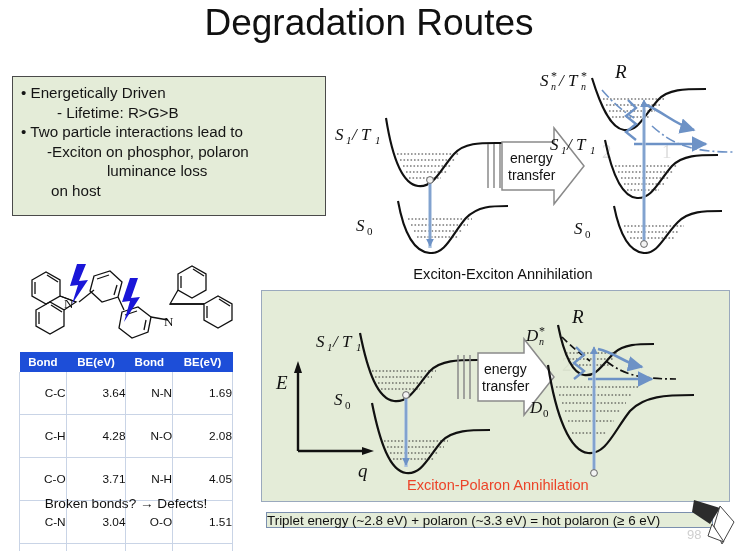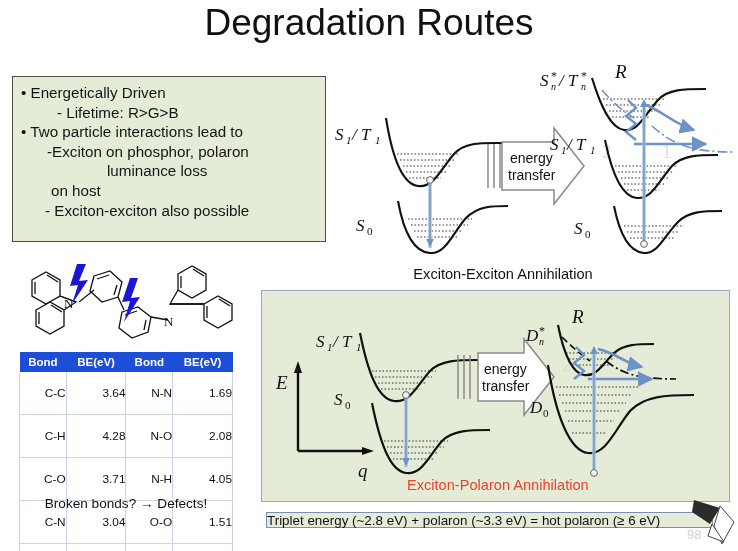--- a/index.html
+++ b/index.html
@@ -17,21 +17,21 @@
     position:absolute;left:0;top:2px;width:738px;
     text-align:center;
     font-size:37px;
     font-family:"Liberation Sans", sans-serif;
     color:#111;
     letter-spacing:0px;
   }
 
   
   #bullet-box{
-    position:absolute;left:12px;top:76px;width:314px;height:166px;
+    position:absolute;left:12px;top:76px;width:314px;height:140px;
     background:#e4ecd8;
     border:1.5px solid #4a4a4a;
     box-sizing:border-box;
     padding:6px 6px 0 8px;
   }
   #bullet-box .line{
     font-size:15.2px;
     color:#151515;
     line-height:19.6px;
     white-space:nowrap;
@@ -124,21 +124,20 @@
 
   <div id="slide-title">Degradation Routes</div>
 
   <div id="bullet-box">
     <div class="line ind0">• Energetically Driven</div>
     <div class="line ind1">- Lifetime: R&gt;G&gt;B</div>
     <div class="line ind0">• Two particle interactions lead to</div>
     <div class="line ind3">-Exciton on phosphor, polaron</div>
     <div class="line ind2">luminance loss</div>
     <div class="line ind4">on host</div>
-    <div class="line ind5">- Exciton-exciton also possible</div>
   </div>
 
   <svg id="molecule" viewBox="0 0 232 100">
     <g fill="none" stroke="#111" stroke-width="1.3">
 
       <polygon points="14,28 28,20 42,28 42,44 28,52 14,44"></polygon>
       <line x1="17" y1="30" x2="17" y2="42"></line>
       <line x1="29" y1="23" x2="40" y2="30"></line>
       <polygon points="18,58 32,50 46,58 46,74 32,82 18,74"></polygon>
       <line x1="21" y1="60" x2="21" y2="72"></line>

